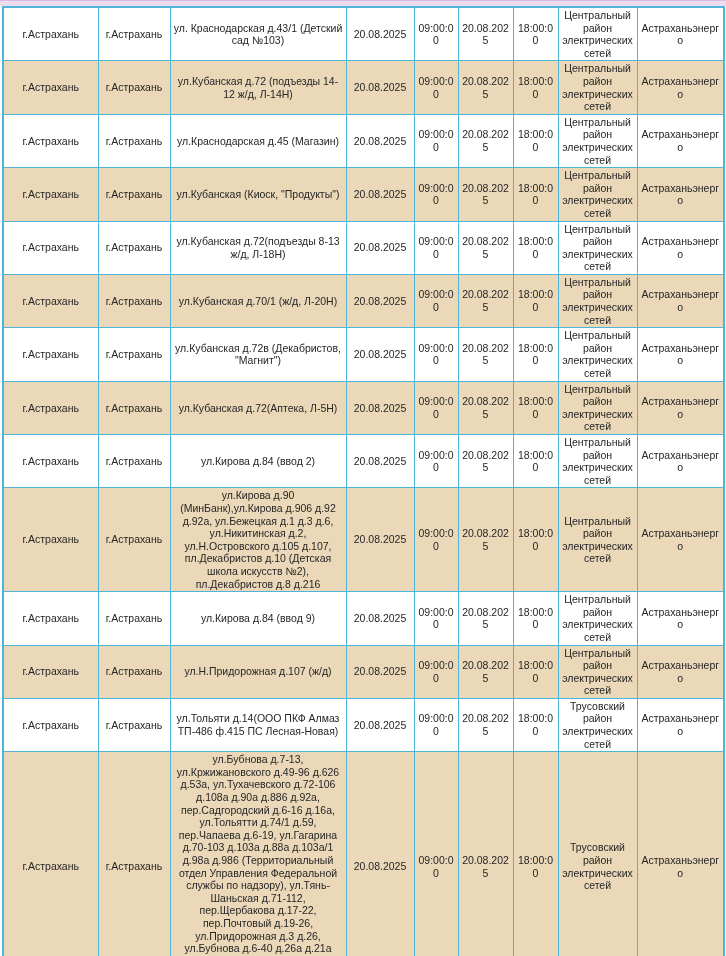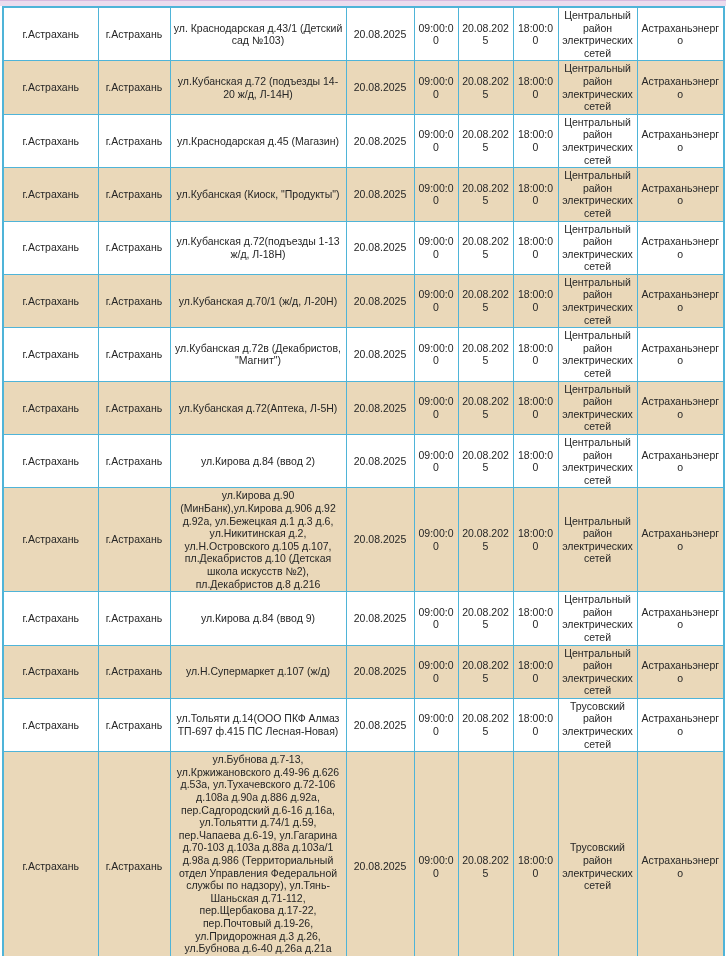--- a/index.html
+++ b/index.html
@@ -74,21 +74,21 @@
       <td>20.08.2025</td>
       <td>09:00:00</td>
       <td>20.08.2025</td>
       <td>18:00:00</td>
       <td>Центральный район электрических сетей</td>
       <td>Астраханьэнерго</td>
     </tr>
         <tr class="data-row row-shaded">
       <td>г.Астрахань</td>
       <td>г.Астрахань</td>
-      <td>ул.Кубанская д.72 (подъезды 14-20 ж/д, Л-14Н)</td>
+      <td>ул.Кубанская д.72 (подъезды 14-12 ж/д, Л-14Н)</td>
       <td>20.08.2025</td>
       <td>09:00:00</td>
       <td>20.08.2025</td>
       <td>18:00:00</td>
       <td>Центральный район электрических сетей</td>
       <td>Астраханьэнерго</td>
     </tr>
         <tr class="data-row row-plain">
       <td>г.Астрахань</td>
       <td>г.Астрахань</td>
@@ -107,21 +107,21 @@
       <td>20.08.2025</td>
       <td>09:00:00</td>
       <td>20.08.2025</td>
       <td>18:00:00</td>
       <td>Центральный район электрических сетей</td>
       <td>Астраханьэнерго</td>
     </tr>
         <tr class="data-row row-plain">
       <td>г.Астрахань</td>
       <td>г.Астрахань</td>
-      <td>ул.Кубанская д.72(подъезды 1-13 ж/д, Л-18Н)</td>
+      <td>ул.Кубанская д.72(подъезды 8-13 ж/д, Л-18Н)</td>
       <td>20.08.2025</td>
       <td>09:00:00</td>
       <td>20.08.2025</td>
       <td>18:00:00</td>
       <td>Центральный район электрических сетей</td>
       <td>Астраханьэнерго</td>
     </tr>
         <tr class="data-row row-shaded">
       <td>г.Астрахань</td>
       <td>г.Астрахань</td>
@@ -184,32 +184,32 @@
       <td>20.08.2025</td>
       <td>09:00:00</td>
       <td>20.08.2025</td>
       <td>18:00:00</td>
       <td>Центральный район электрических сетей</td>
       <td>Астраханьэнерго</td>
     </tr>
         <tr class="data-row row-shaded">
       <td>г.Астрахань</td>
       <td>г.Астрахань</td>
-      <td>ул.Н.Супермаркет д.107 (ж/д)</td>
-      <td>20.08.2025</td>
-      <td>09:00:00</td>
-      <td>20.08.2025</td>
-      <td>18:00:00</td>
-      <td>Центральный район электрических сетей</td>
-      <td>Астраханьэнерго</td>
-    </tr>
-        <tr class="data-row row-plain">
-      <td>г.Астрахань</td>
-      <td>г.Астрахань</td>
-      <td>ул.Тольяти д.14(ООО ПКФ Алмаз ТП-697 ф.415 ПС Лесная-Новая)</td>
+      <td>ул.Н.Придорожная д.107 (ж/д)</td>
+      <td>20.08.2025</td>
+      <td>09:00:00</td>
+      <td>20.08.2025</td>
+      <td>18:00:00</td>
+      <td>Центральный район электрических сетей</td>
+      <td>Астраханьэнерго</td>
+    </tr>
+        <tr class="data-row row-plain">
+      <td>г.Астрахань</td>
+      <td>г.Астрахань</td>
+      <td>ул.Тольяти д.14(ООО ПКФ Алмаз ТП-486 ф.415 ПС Лесная-Новая)</td>
       <td>20.08.2025</td>
       <td>09:00:00</td>
       <td>20.08.2025</td>
       <td>18:00:00</td>
       <td>Трусовский район электрических сетей</td>
       <td>Астраханьэнерго</td>
     </tr>
         <tr class="data-row row-shaded">
       <td>г.Астрахань</td>
       <td>г.Астрахань</td>

